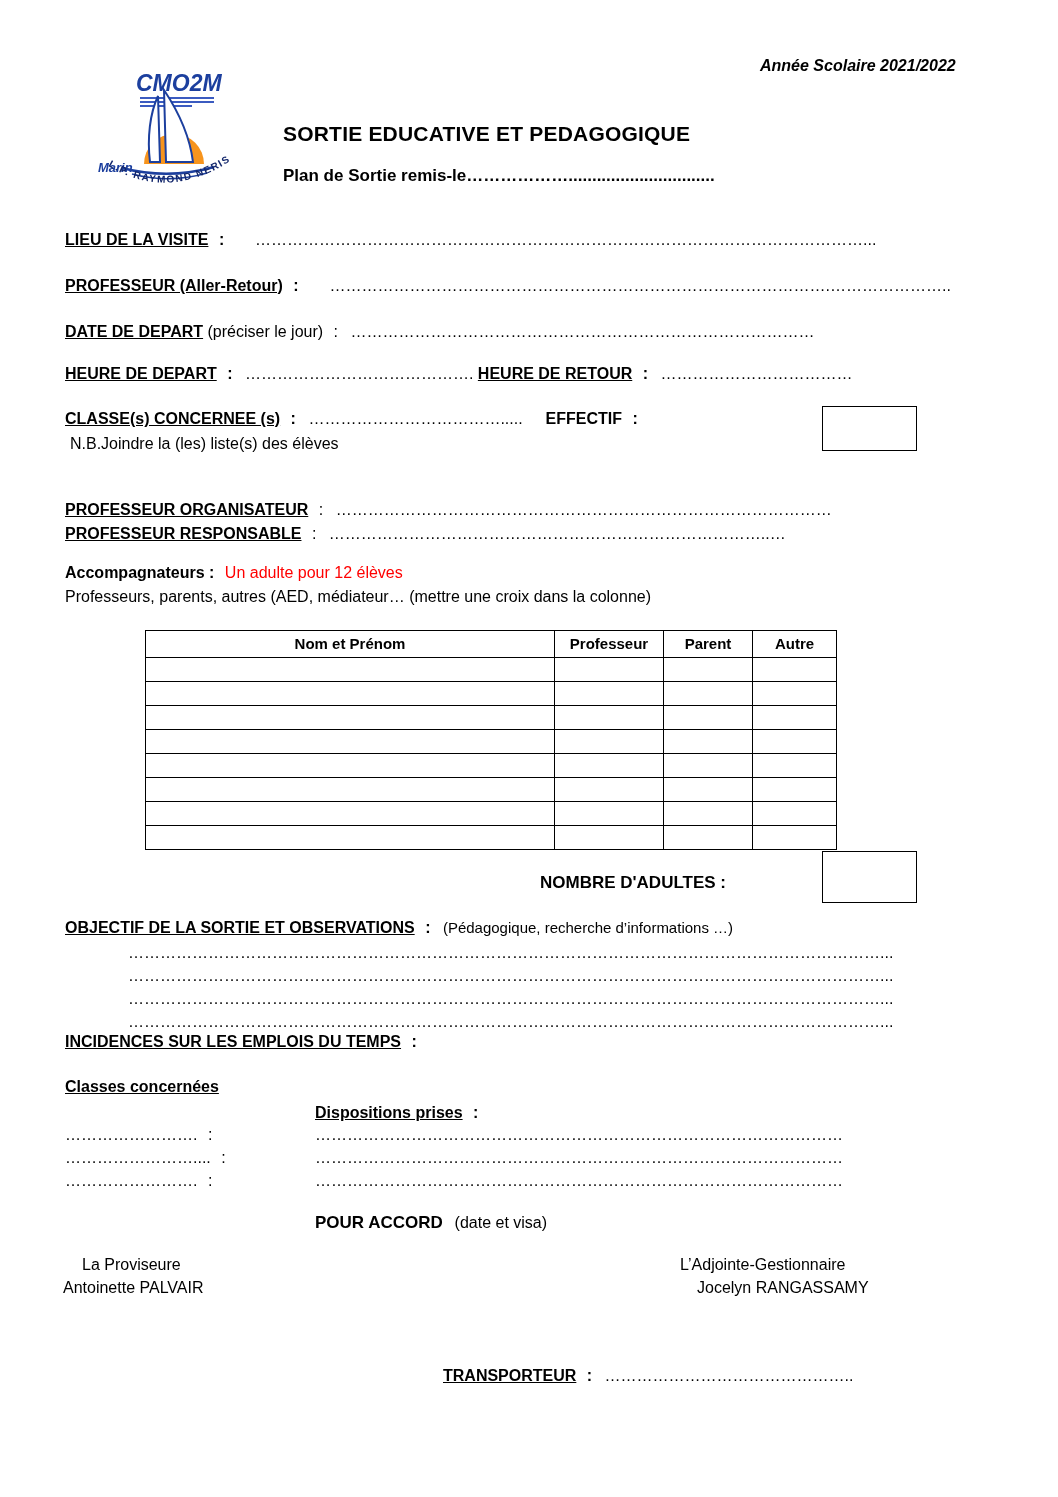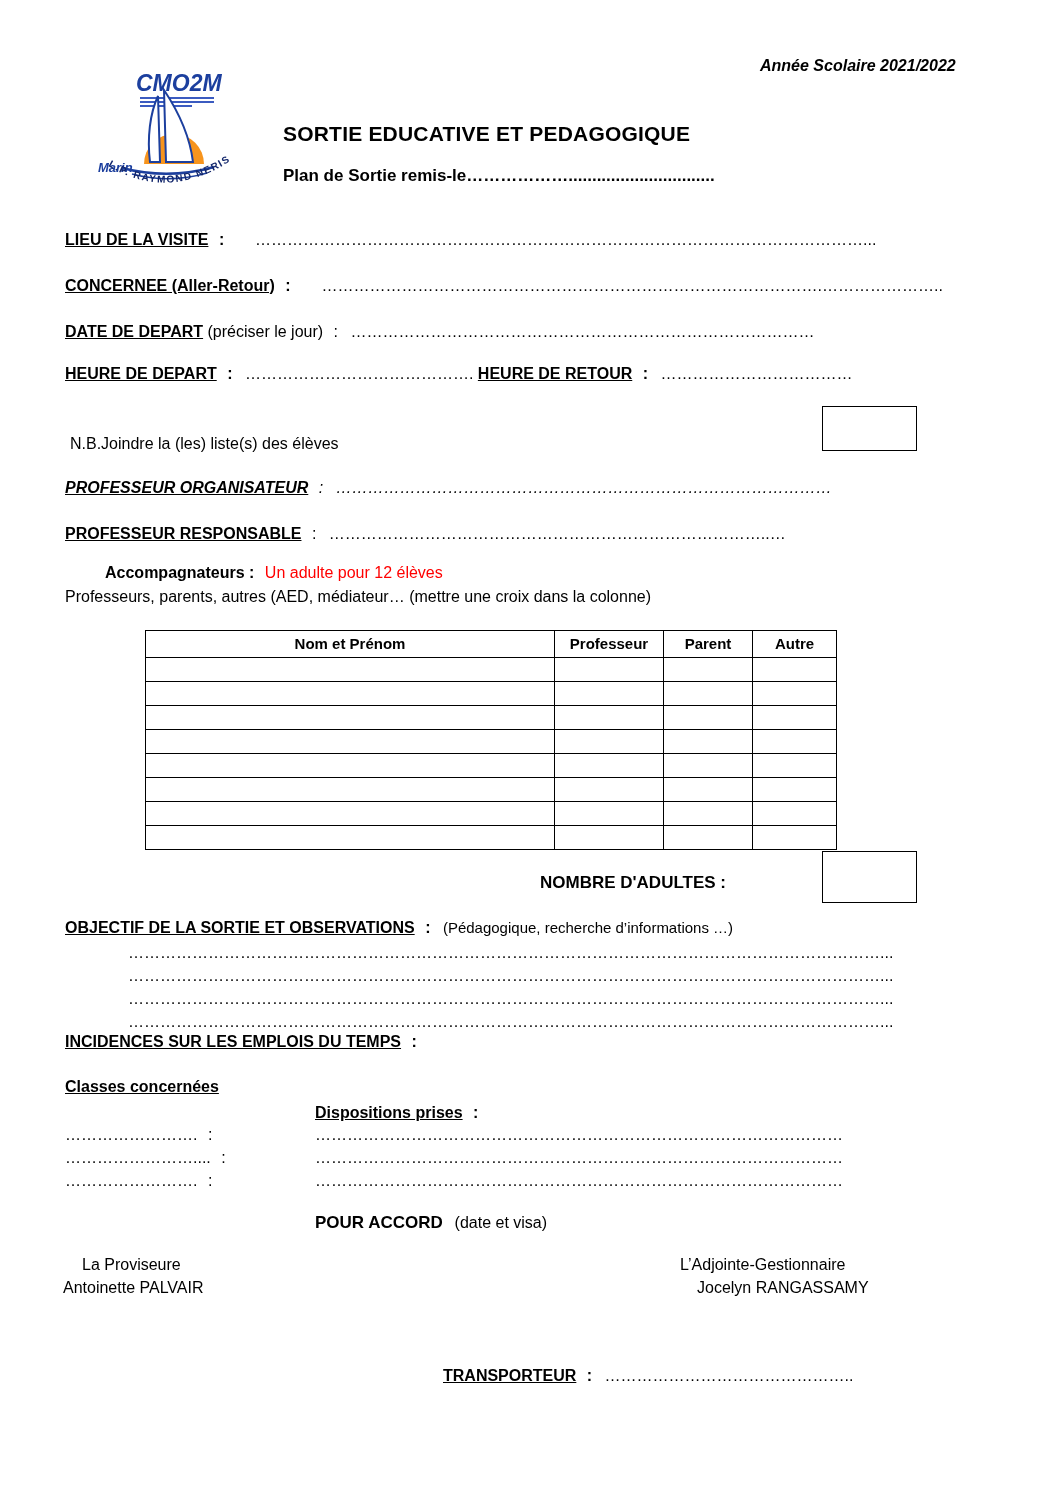--- a/index.html
+++ b/index.html
@@ -60,21 +60,21 @@
   </div>
 
   <div class="abs" style="left:65px;top:230px;">
     <span class="b u">LIEU DE LA VISITE</span>
     <span class="b colon">:</span>
     <span class="gap"></span>
     <span>……………………………………………………………………………………………………...</span>
   </div>
 
   <div class="abs" style="left:65px;top:276px;">
-    <span class="b u">CONCERNEE (Aller-Retour)</span>
+    <span class="b u">PROFESSEUR (Aller-Retour)</span>
     <span class="b colon">:</span>
     <span class="gap"></span>
     <span>………………………………………………………………………………….…………………..</span>
   </div>
 
   <div class="abs" style="left:65px;top:322px;">
     <span class="b u">DATE DE DEPART</span>
     <span>(préciser le jour)</span>
     <span class="colon">:</span>
     <span>……………………………………………………………………………</span>
@@ -82,37 +82,45 @@
 
   <div class="abs" style="left:65px;top:364px;">
     <span class="b u">HEURE DE DEPART</span>
     <span class="b colon">:</span>
     <span>…………………………………….</span>
     <span class="b u">HEURE DE RETOUR</span>
     <span class="b colon">:</span>
     <span>………………………………</span>
   </div>
 
+  <div class="abs" style="left:65px;top:409px;">
+    <span class="b u">CLASSE(s) CONCERNEE (s)</span>
+    <span class="b colon">:</span>
+    <span>……………………………….....</span>
+    <span class="gap"></span>
+    <span class="b">EFFECTIF</span>
+    <span class="b colon">:</span>
+  </div>
   <div class="box" style="left:822px;top:406px;width:93px;height:43px;"></div>
 
   <div class="abs" style="left:70px;top:434px;">N.B.Joindre la (les) liste(s) des élèves</div>
 
-  <div class="abs" style="left:65px;top:478px;font-style:italic;">
+  <div class="abs" style="left:65px;top:500px;">
     <span class="b u">PROFESSEUR ORGANISATEUR</span>
     <span class="colon">:</span>
     <span>…………………………………………………………………………………</span>
   </div>
 
   <div class="abs" style="left:65px;top:524px;">
     <span class="b u">PROFESSEUR RESPONSABLE</span>
     <span class="colon">:</span>
     <span>………………………………………………………………………..…</span>
   </div>
 
-  <div class="abs" style="left:65px;top:563px;margin-left:40px;">
+  <div class="abs" style="left:65px;top:563px;">
     <span class="b">Accompagnateurs :</span>
     <span class="red" style="margin-left:6px;">Un adulte pour 12 élèves</span>
   </div>
   <div class="abs" style="left:65px;top:587px;">Professeurs, parents, autres (AED, médiateur… (mettre une croix dans la colonne)</div>
 
   <div class="abs" style="left:145px;top:630px;">
     <table class="acc-table">
       <thead>
         <tr>
           <th class="c-nom">Nom et Prénom</th>

